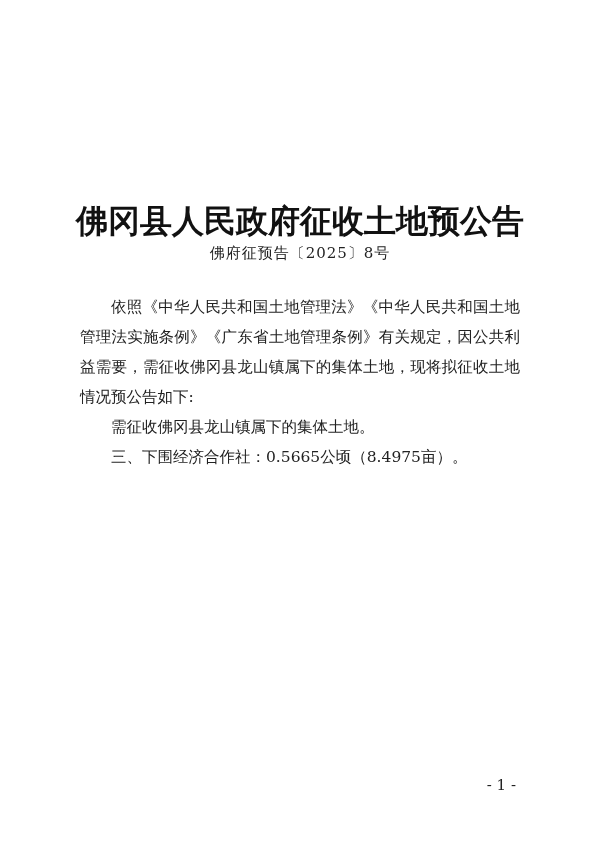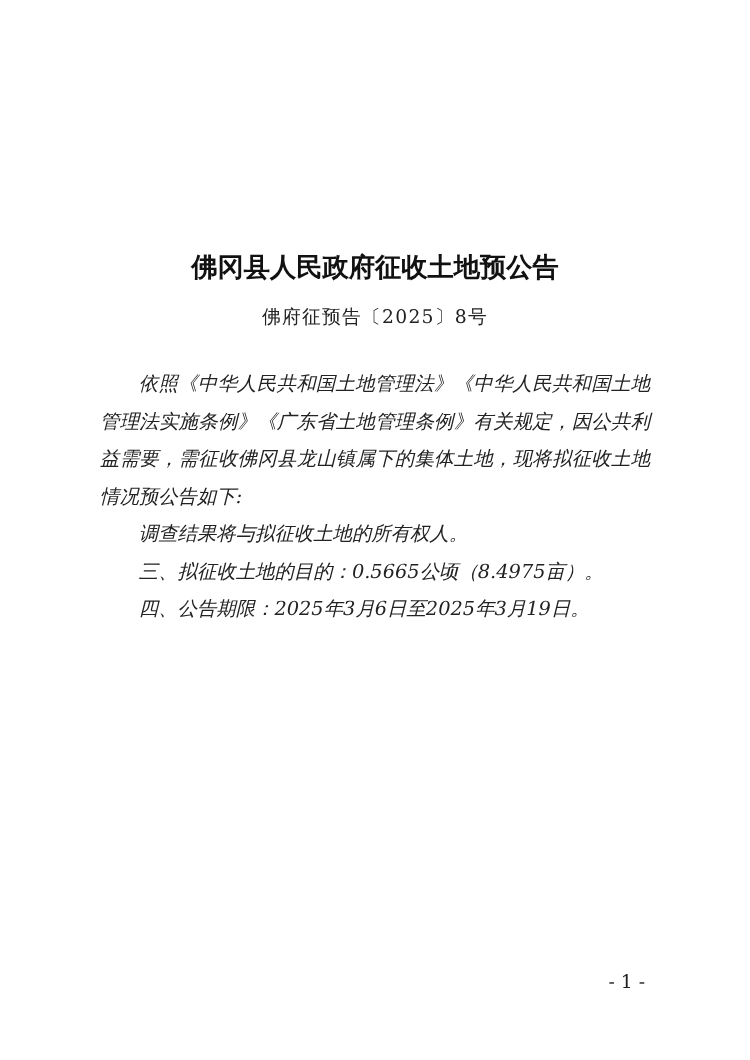--- a/index.html
+++ b/index.html
@@ -1,35 +1,34 @@
 <!DOCTYPE html>
 <html><head>
 <meta charset="utf-8">
 <style>
   html, body { margin: 0; padding: 0; background: #ffffff; }
   body { width: 600px; height: 848px; position: relative; overflow: hidden;
          font-family: "DejaVu Serif", "Liberation Serif", serif; color: #222; }
   .page { position: absolute; left: 0; top: 0; width: 600px; height: 848px; background: #fff; }
   .title { position: absolute; top: 200px; left: 0; width: 600px; text-align: center;
-           font-size: 21px; font-weight: bold; letter-spacing: 0px; color: #111; }
+           font-size: 32px; font-weight: bold; letter-spacing: 0px; color: #111; }
   .doc-no { position: absolute; top: 244px; left: 0; width: 600px; text-align: center;
             font-size: 15px; letter-spacing: 1px; color: #222; }
   .body { position: absolute; top: 292px; left: 80px; width: 440px; font-size: 15.5px;
           line-height: 30px; color: #222; }
-  .p { margin: 0; text-indent: 31px; text-align: justify; text-align-last: left; font-style: italic; }
+  .p { margin: 0; text-indent: 31px; text-align: justify; text-align-last: left; }
   .page-num { position: absolute; top: 776px; right: 84px; font-size: 15px; color: #222; }
 </style>
 </head>
 <body>
 
 <div class="page">
   <div class="title">佛冈县人民政府征收土地预公告</div>
   <div class="doc-no">佛府征预告〔2025〕8号</div>
 
   <div class="body">
     <p class="p">依照《中华人民共和国土地管理法》《中华人民共和国土地管理法实施条例》《广东省土地管理条例》有关规定，因公共利益需要，需征收佛冈县龙山镇属下的集体土地，现将拟征收土地情况预公告如下:</p>
-    <p class="p">调查结果将与拟征收土地的所有权人。</p>
-    <p class="p">三、拟征收土地的目的：0.5665公顷（8.4975亩）。</p>
-    <p class="p">四、公告期限：2025年3月6日至2025年3月19日。</p>
+    <p class="p">需征收佛冈县龙山镇属下的集体土地。</p>
+    <p class="p">三、下围经济合作社：0.5665公顷（8.4975亩）。</p>
   </div>
 
   <div class="page-num">- 1 -</div>
 </div>
 
 </body></html>

